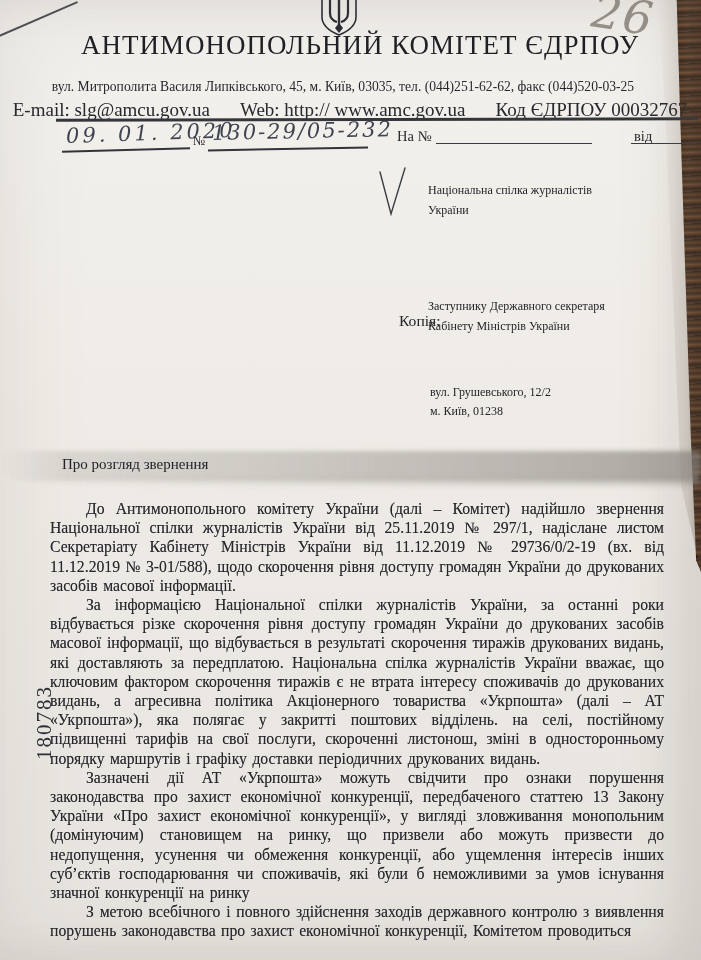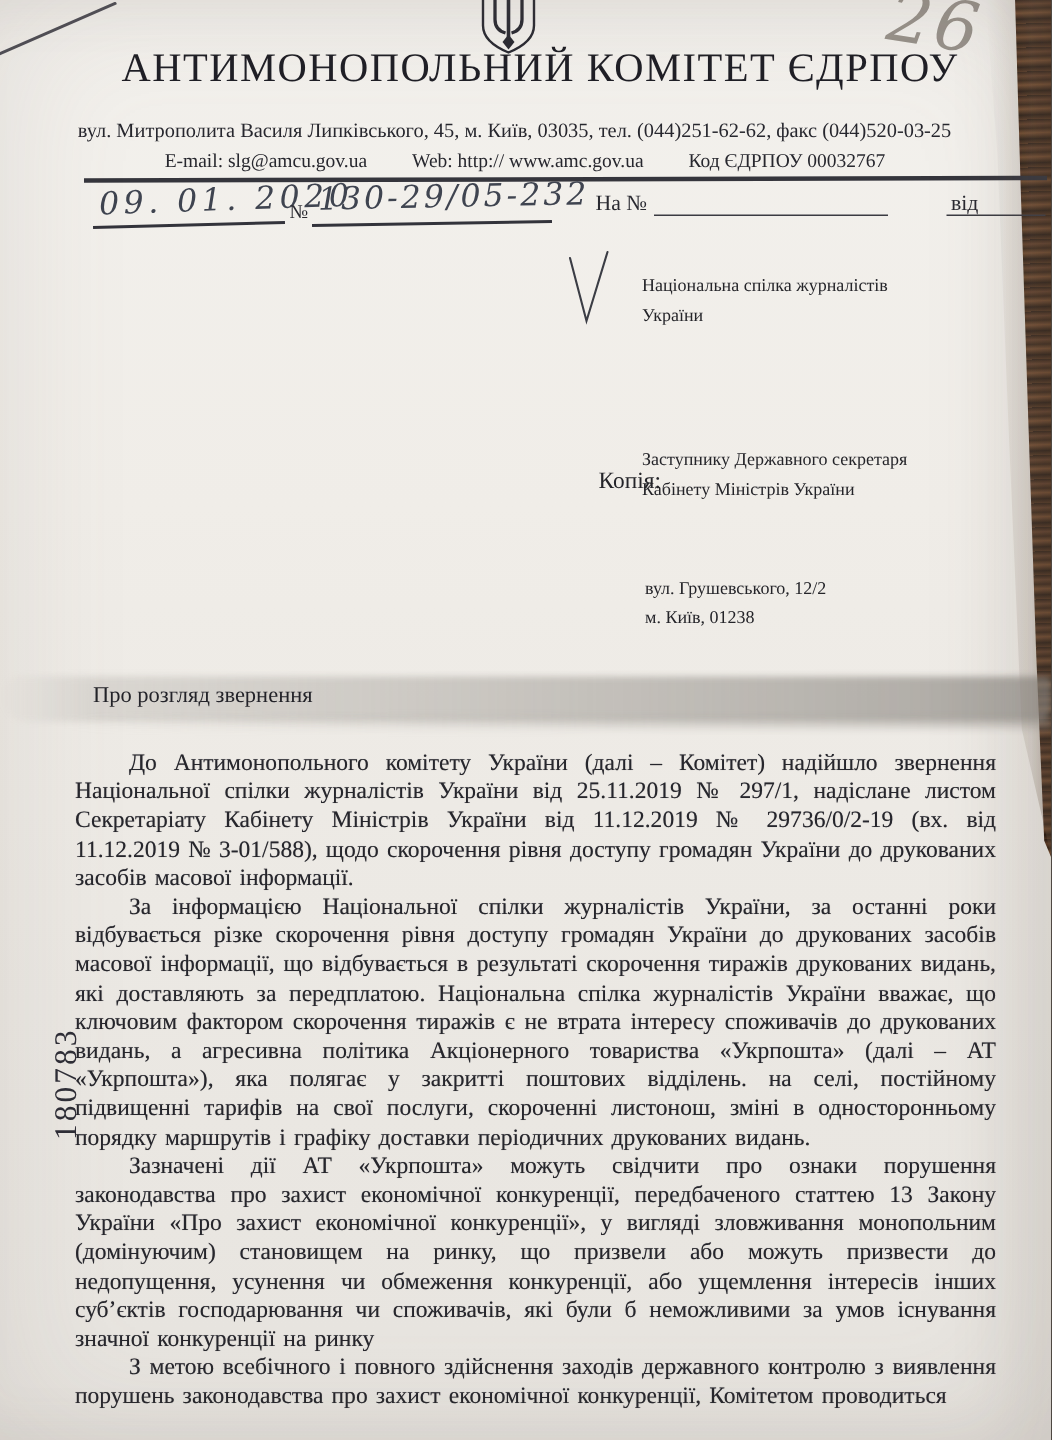--- a/index.html
+++ b/index.html
@@ -27,21 +27,21 @@
   .corner-num{position:absolute;left:592px;top:-12px;font-family:"DejaVu Serif",serif;
     font-style:italic;font-size:46px;color:#98928b;transform:rotate(9deg);letter-spacing:2px;}
   
   .emblem{position:absolute;left:316px;top:-15px;}
   
   .org-title{position:absolute;left:50px;top:30px;width:620px;text-align:center;
     font-size:27px;letter-spacing:1px;color:#1e1e25;white-space:nowrap;}
   .org-address{position:absolute;left:13px;top:79px;width:660px;text-align:center;
     font-size:13.6px;color:#27272e;white-space:nowrap;}
   .org-contacts{position:absolute;left:30px;top:99px;width:640px;display:flex;
-    justify-content:center;gap:30px;font-size:13px;color:#27272e;white-space:nowrap;}
+    justify-content:center;gap:30px;font-size:19px;color:#27272e;white-space:nowrap;}
   .hrule{position:absolute;left:56px;top:118px;width:642px;height:2.6px;background:#35353c;transform:rotate(-.15deg);}
   
   .hand{font-family:"DejaVu Serif",serif;font-style:italic;color:#3f4450;}
   .ref-date{position:absolute;left:66px;top:121px;font-size:21px;letter-spacing:3px;transform:rotate(-2deg);white-space:nowrap;}
   .ref-date-line{position:absolute;left:62px;top:149px;width:128px;height:1.6px;background:#33333b;transform:rotate(-1.5deg);}
   .ref-no-sign{position:absolute;left:193px;top:133px;font-size:13px;color:#2a2a31;}
   .ref-num{position:absolute;left:212px;top:119px;font-size:21px;letter-spacing:2px;transform:rotate(-1.2deg);white-space:nowrap;}
   .ref-num-line{position:absolute;left:208px;top:148px;width:160px;height:1.6px;background:#33333b;transform:rotate(-1deg);}
   .na-no{position:absolute;left:397px;top:128px;font-size:14.5px;color:#2a2a31;}
   .na-no-line{position:absolute;left:436px;top:143px;width:156px;height:1.4px;background:#3b3b42;}

